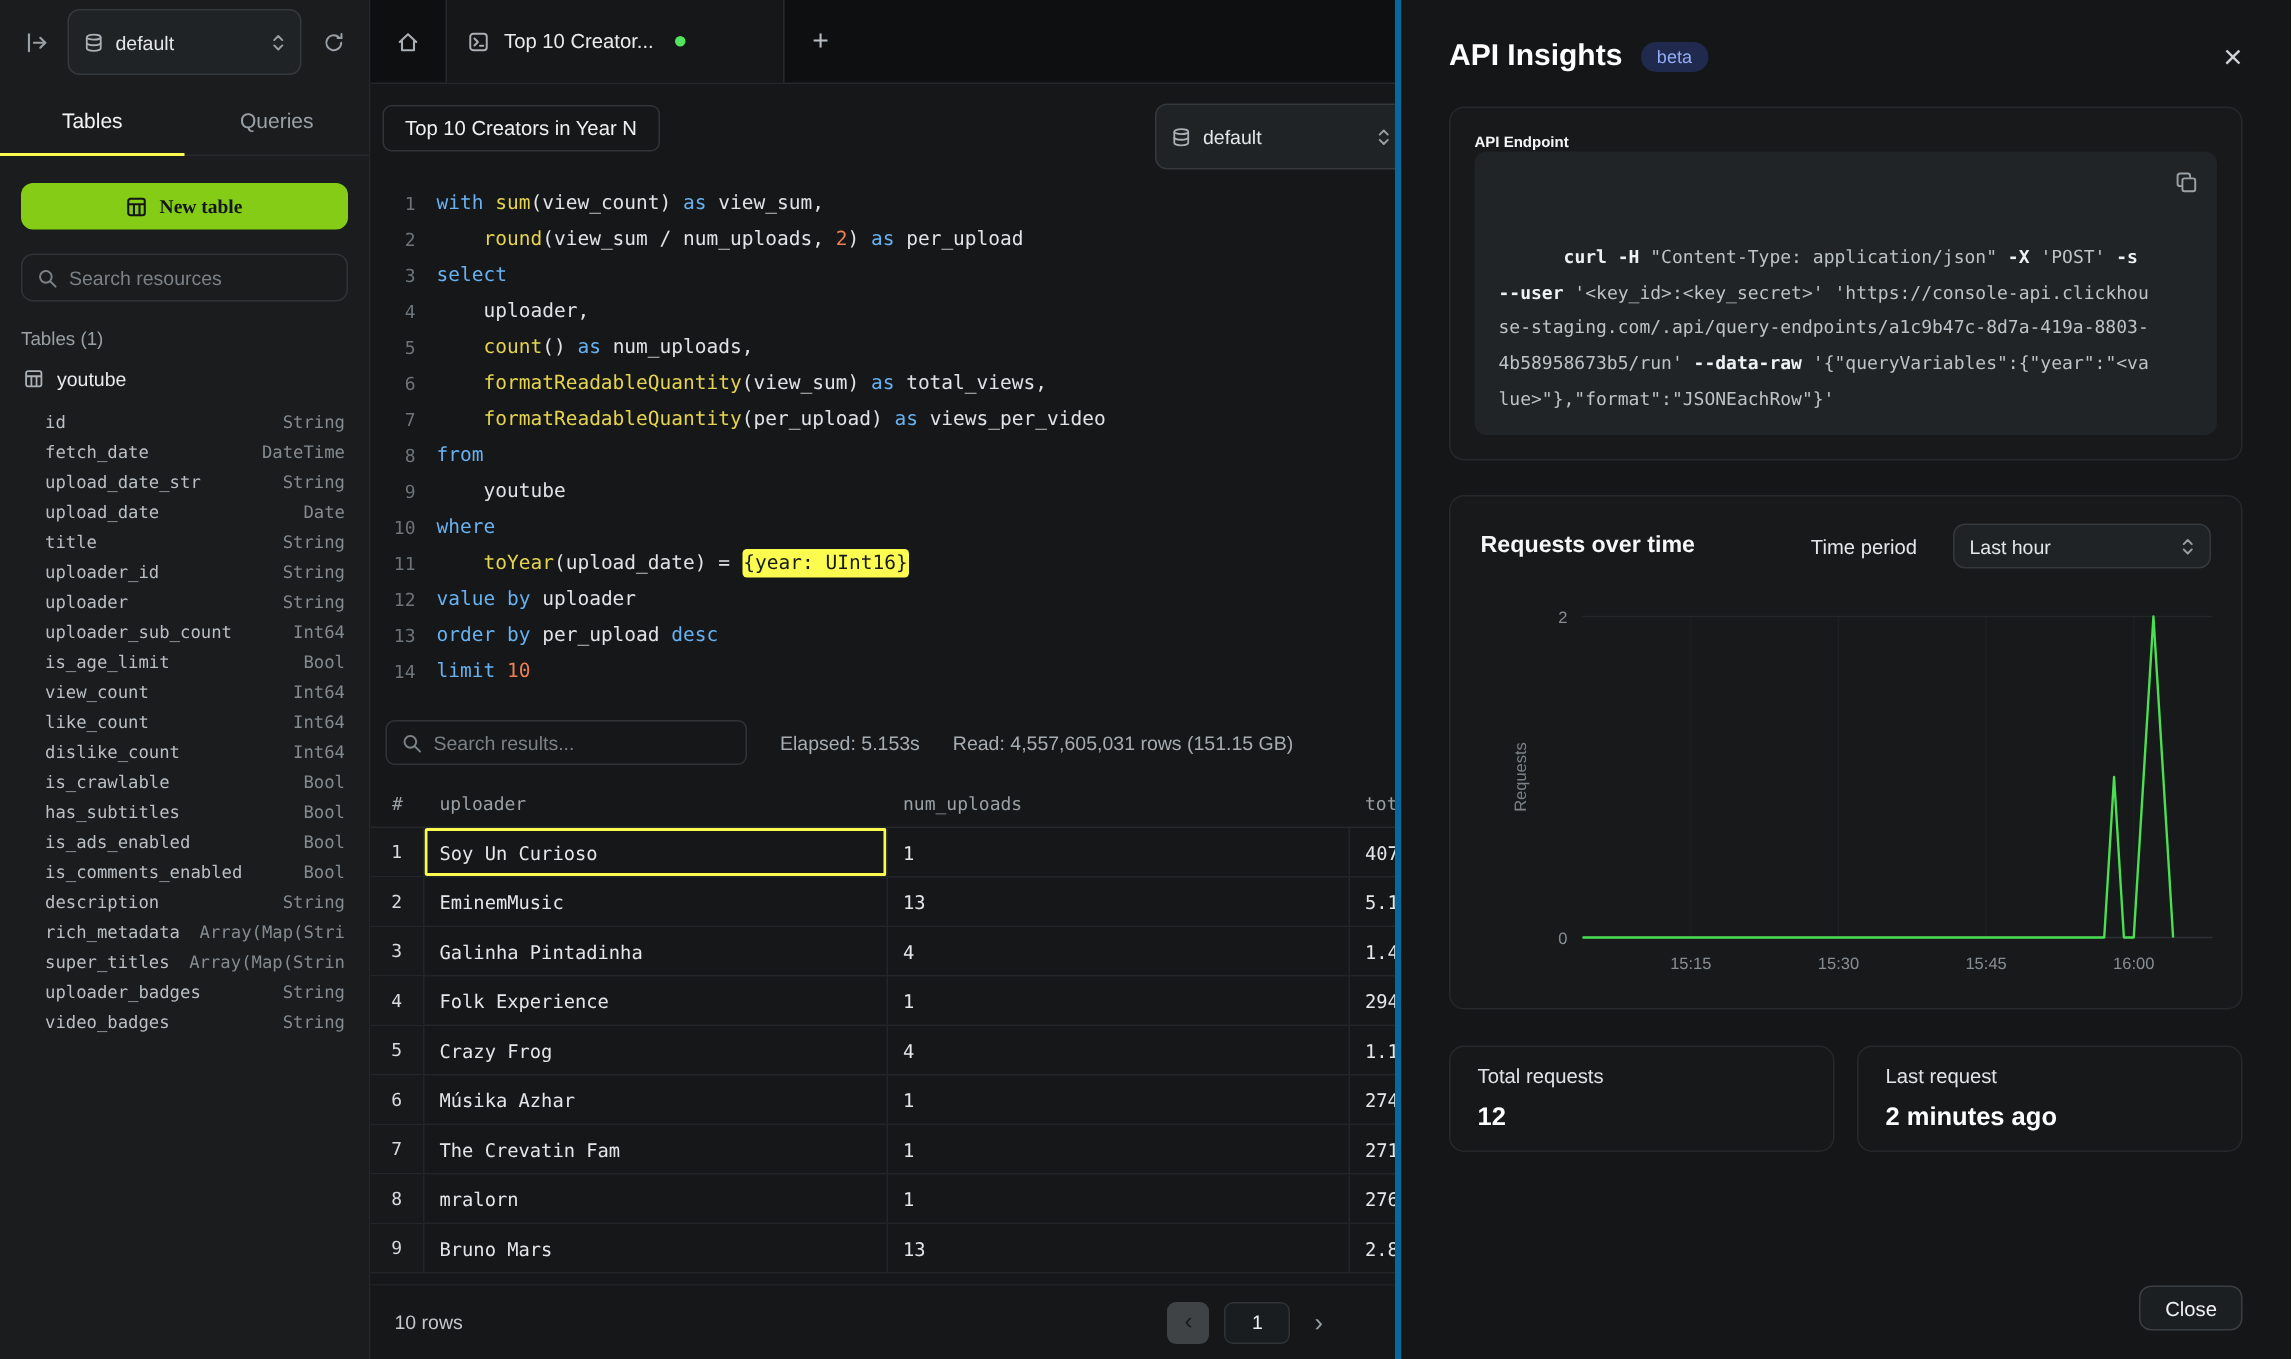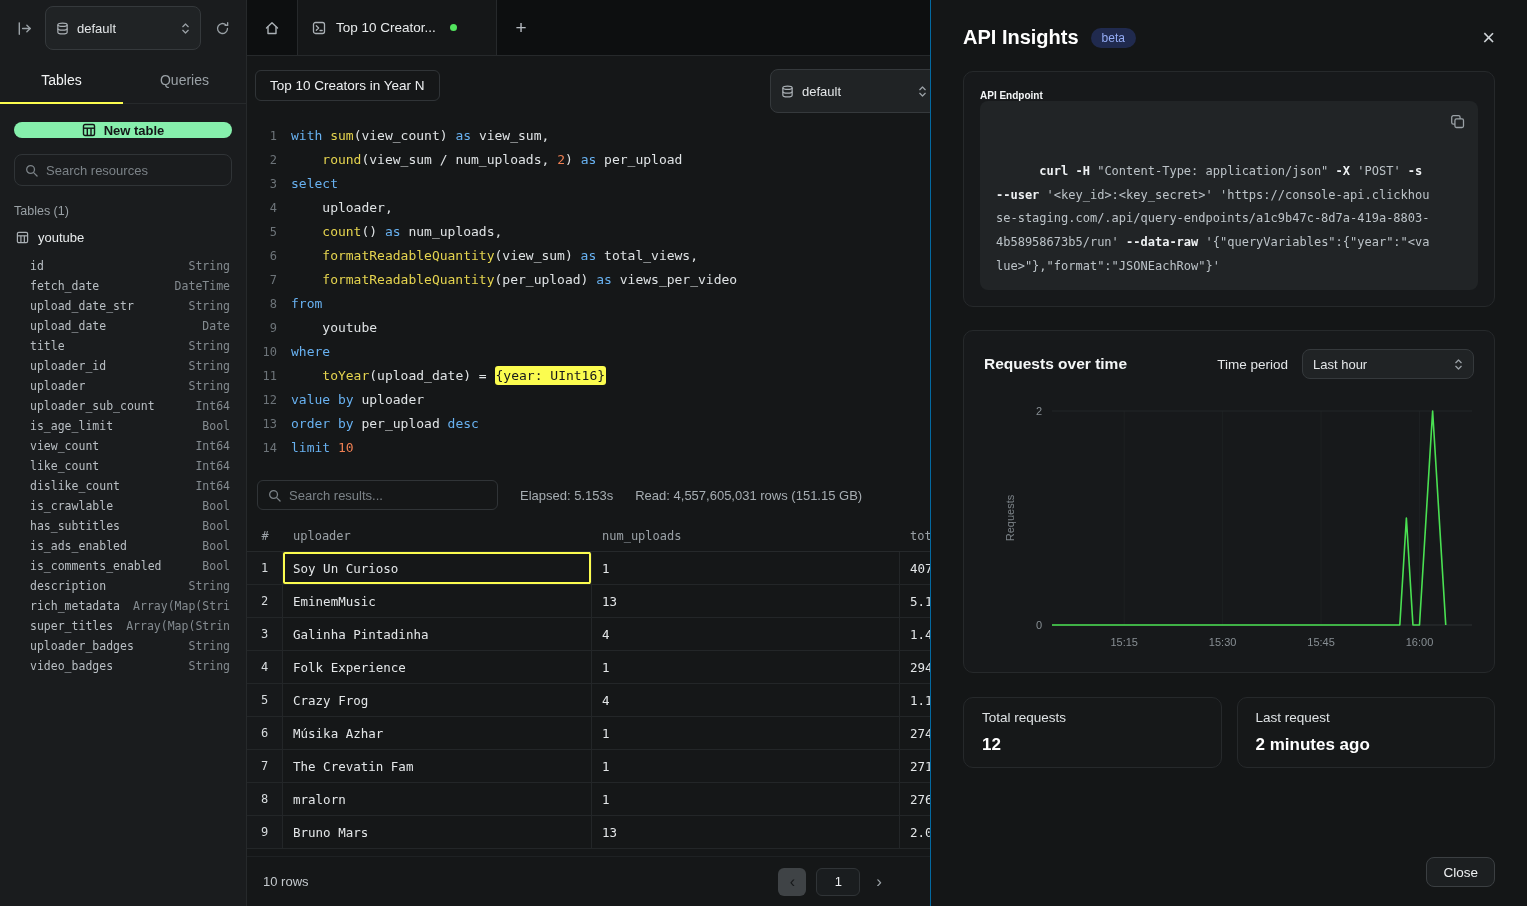--- a/index.html
+++ b/index.html
@@ -17,37 +17,37 @@
   .side-header { height:56px; flex:none; display:flex; align-items:center; padding:0 12px; gap:9px; }
   .icon-btn { color:#9aa1a6; display:flex; align-items:center; justify-content:center; width:24px; height:24px; cursor:pointer; flex:none; }
   .select { display:flex; align-items:center; gap:8px; background:#202325; border:1px solid #35393c; border-radius:8px; height:44px; padding:0 10px; color:#e3e6e8; font-size:13px; cursor:pointer; }
   .side-header .select { flex:1; }
   .select .db-ic { color:#aab0b5; display:flex; }
   .select .updown { margin-left:auto; color:#9aa1a6; display:flex; }
   .side-tabs { height:48px; flex:none; display:flex; border-bottom:1px solid #26292b; }
   .side-tab { flex:1; display:flex; align-items:center; justify-content:center; font-size:14px; color:#9aa1a6; cursor:pointer; position:relative; }
   .side-tab.active { color:#f1f3f4; }
   .side-tab.active::after { content:""; position:absolute; left:0; right:0; bottom:-1px; height:2px; background:#fbfc4f; }
-  .new-table-btn { margin:18px 14px 0; height:16px; flex:none; display:flex; align-items:center; justify-content:center; gap:8px; background:#86efac; color:#141618; border:none; border-radius:8px; font-size:13px; font-weight:700; font-family:Liberation Sans, sans-serif; cursor:pointer; }
+  .new-table-btn { margin:18px 14px 0; height:31px; flex:none; display:flex; align-items:center; justify-content:center; gap:8px; background:#84cc16; color:#141618; border:none; border-radius:8px; font-size:13px; font-weight:700; font-family:Liberation Serif, serif; cursor:pointer; }
   .search-box { margin:16px 14px 0; height:32px; flex:none; display:flex; align-items:center; gap:8px; border:1px solid #303437; border-radius:8px; padding:0 10px; color:#7b8287; }
   .search-box input { background:transparent; border:none; outline:none; color:#d7dbde; font-size:13px; width:100%; font-family:inherit; }
   .search-box input::placeholder { color:#7b8287; }
   .tables-label { margin:18px 14px 6px; color:#9aa1a6; font-size:12.5px; flex:none; }
   .table-item { display:flex; align-items:center; gap:8px; padding:5px 14px; color:#e8ebec; font-size:13px; cursor:pointer; flex:none; }
   .table-item .icon-btn { width:16px; height:16px; }
   .column-list { padding:6px 0 0; overflow:hidden; }
   .col-row { display:flex; justify-content:space-between; padding:0 16px 0 30px; height:20px; line-height:20px; font-family:"DejaVu Sans Mono", monospace; font-size:11.5px; white-space:nowrap; }
   .col-name { color:#b9bfc4; }
   .col-type { color:#848b90; }
 
   
   .main { width:683px; flex:none; background:#151718; display:flex; flex-direction:column; overflow:hidden; position:relative; }
   .tabstrip { height:56px; flex:none; background:#0d0f10; border-bottom:1px solid #26292b; display:flex; align-items:stretch; }
   .home-btn { width:50px; display:flex; align-items:center; justify-content:center; color:#aab0b5; cursor:pointer; }
-  .qtab { width:200px; background:#151718; border-left:1px solid #26292b; border-right:1px solid #26292b; display:flex; align-items:center; gap:10px; padding:0 14px; cursor:pointer; }
+  .qtab { width:226px; background:#151718; border-left:1px solid #26292b; border-right:1px solid #26292b; display:flex; align-items:center; gap:10px; padding:0 14px; cursor:pointer; }
   .qtab .tab-ic { color:#aab0b5; display:flex; flex:none; }
   .qtab-label { color:#e8ebec; font-size:13.5px; white-space:nowrap; overflow:hidden; }
   .green-dot { width:7px; height:7px; border-radius:50%; background:#52e45e; flex:none; margin-left:4px; }
   .plus-btn { width:48px; display:flex; align-items:center; justify-content:center; color:#b5bbc0; font-size:19px; cursor:pointer; }
 
   .query-header { height:58px; flex:none; display:flex; align-items:center; padding-left:8px; position:relative; }
   .query-title-box { border:1px solid #303437; border-radius:6px; padding:7px 14px; font-size:13.5px; color:#eef0f2; cursor:pointer; white-space:nowrap; }
   .main-db { position:absolute; left:523px; top:13px; width:168px; }
 
   .editor { padding:10px 0 12px; font-family:"DejaVu Sans Mono", monospace; font-size:13px; flex:none; }
@@ -81,37 +81,37 @@
   .cell.selected { box-shadow: inset 0 0 0 2px #fbfc4f; border-radius:2px; }
 
   .results-footer { margin-top:auto; height:50px; flex:none; display:flex; align-items:center; padding:0 16px; border-top:1px solid #1e2123; }
   .rows-label { color:#c3c8cc; font-size:13px; }
   .pagination { margin-left:auto; display:flex; align-items:center; gap:10px; margin-right:26px; }
   .page-prev { width:28px; height:28px; border-radius:6px; background:#40444700; background:#3f4346; color:#16181a; display:flex; align-items:center; justify-content:center; font-size:16px; cursor:pointer; }
   .page-current { min-width:44px; height:28px; border:1px solid #303437; background:#1a1d1f; border-radius:6px; display:flex; align-items:center; justify-content:center; color:#eef0f2; font-size:13px; cursor:pointer; }
   .page-next { color:#9aa1a6; font-size:17px; padding:0 6px; cursor:pointer; }
 
   
-  .panel { width:597px; flex:none; background:#141617; border-left:1px solid #0369a1; display:flex; flex-direction:column; padding:0 32px; }
+  .panel { width:597px; flex:none; background:#141617; border-left:4px solid #0369a1; display:flex; flex-direction:column; padding:0 32px; }
   .panel-header { display:flex; align-items:center; padding:26px 0 22px; flex:none; }
   .panel-title { font-size:20px; font-weight:700; color:#ffffff; }
   .beta-badge { margin-left:12px; background:#202a4e; color:#94acf5; font-size:12px; padding:3px 11px; border-radius:11px; }
   .close-x { margin-left:auto; color:#cdd2d6; font-size:22px; line-height:1; cursor:pointer; }
 
   .card { border:1px solid #26292b; background:#17191b; border-radius:10px; flex:none; }
   .endpoint-card { padding:18px 16px 16px; }
   .card-title { font-size:10px; font-weight:700; color:#f4f6f7; margin-bottom:0; }
   .code-block { position:relative; background:#212426; border-radius:8px; padding:12px 44px 12px 16px; font-family:"DejaVu Sans Mono", monospace; font-size:12px; line-height:23.6px; color:#bcc3c8; white-space:pre-wrap; word-break:break-all; }
   .code-block .b { color:#eef1f3; font-weight:700; }
   .copy-btn { position:absolute; top:13px; right:13px; color:#9aa1a6; cursor:pointer; display:flex; }
 
   .chart-card { margin-top:23px; padding:18px 20px 12px; }
   .chart-head { display:flex; align-items:center; }
   .chart-title { font-size:15.5px; font-weight:700; color:#f4f6f7; }
-  .time-period { margin-left:auto; display:flex; align-items:center; gap:14px; }
+  .time-period { margin-left:auto; display:flex; align-items:center; gap:24px; }
   .tp-label { font-size:13.5px; color:#e3e6e8; }
   .tp-select { width:172px; height:30px; }
   .chart-wrap { margin-top:10px; }
   svg text { font-family:"Liberation Sans", sans-serif; }
 
   .stats-row { margin-top:24px; display:flex; gap:15px; flex:none; }
   .stat-card { flex:1; border:1px solid #26292b; background:#161819; border-radius:10px; padding:12px 18px; }
   .stat-label { font-size:13.5px; color:#dfe3e5; }
   .stat-value { margin-top:10px; font-size:17px; font-weight:700; color:#ffffff; }
 
@@ -415,21 +415,21 @@
           <div class="trow">
             <div class="cell cell-num">8</div>
             <div class="cell cell-uploader">mralorn</div>
             <div class="cell cell-uploads">1</div>
             <div class="cell cell-views">276</div>
           </div>
           <div class="trow">
             <div class="cell cell-num">9</div>
             <div class="cell cell-uploader">Bruno Mars</div>
             <div class="cell cell-uploads">13</div>
-            <div class="cell cell-views">2.0</div>
+            <div class="cell cell-views">2.8</div>
           </div>
         </div>
     </div>
 
     <div class="results-footer">
       <span class="rows-label">10 rows</span>
       <div class="pagination">
         <span class="page-prev">‹</span>
         <span class="page-current">1</span>
         <span class="page-next">›</span>

